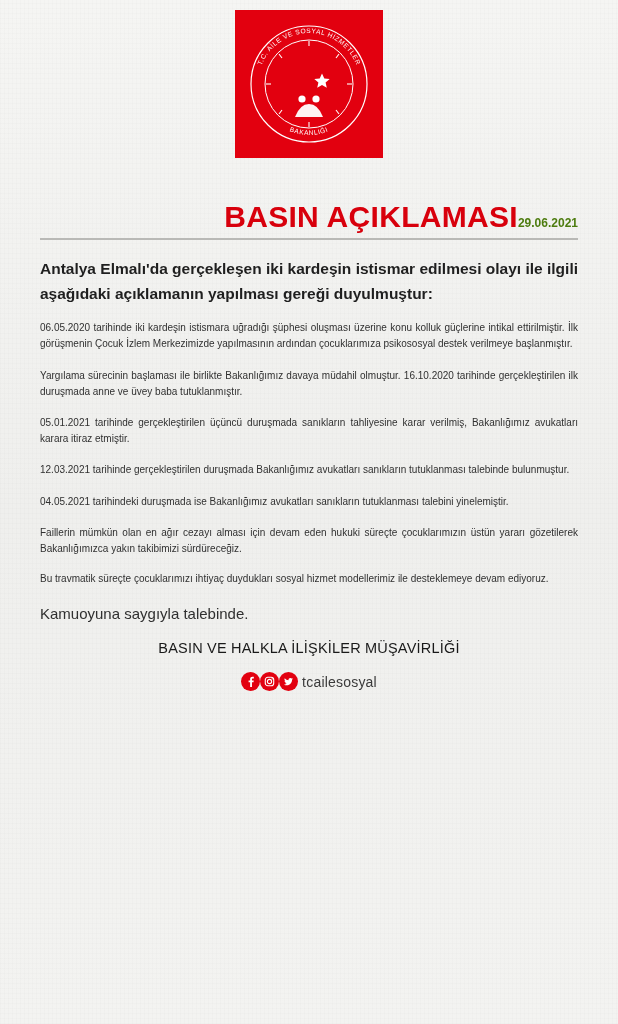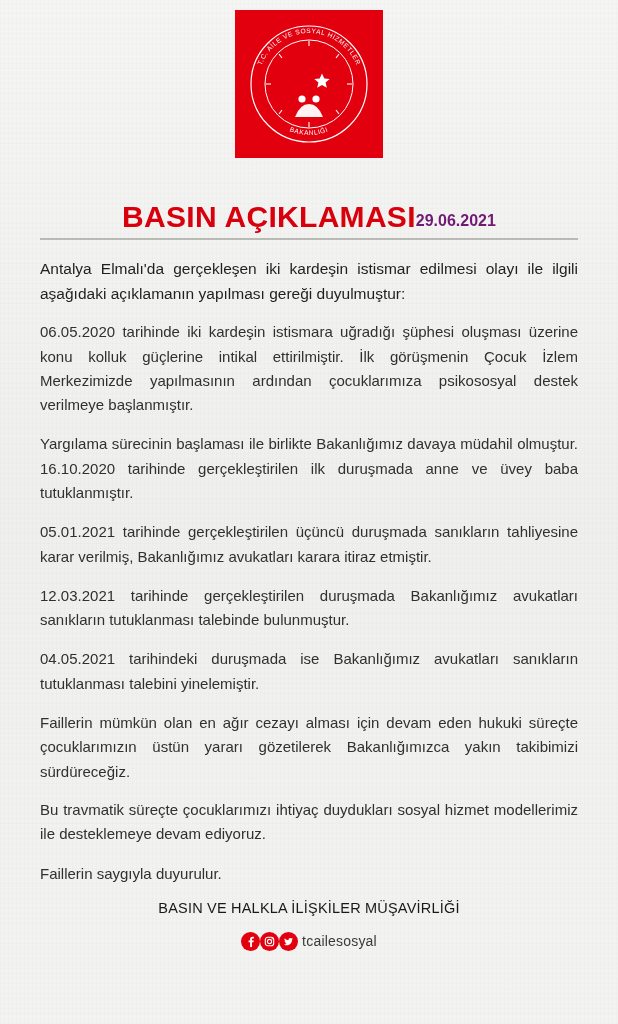--- a/index.html
+++ b/index.html
@@ -47,54 +47,54 @@
     align-items: center;
     justify-content: center;
     position: relative;
   }
   .emblem svg { display: block; }
 
   
   .title-row {
     display: flex;
     align-items: flex-end;
-    justify-content: center;
+    justify-content: flex-end;
     margin-top: 44px;
     padding-bottom: 6px;
   }
   .doc-title {
     color: #d8000c;
     font-size: 30px;
     font-weight: bold;
     letter-spacing: 0.3px;
     line-height: 1;
   }
   .doc-date {
-    color: #701a75;
-    font-size: 16px;
+    color: #4d7c0f;
+    font-size: 12px;
     font-weight: bold;
     padding-bottom: 2px;
   }
   .rule {
     height: 2px;
     background: #b9b9b6;
     margin-bottom: 16px;
   }
 
   
   .lead {
     font-size: 15.5px;
-    font-weight: normal;
+    font-weight: bold;
     line-height: 1.62;
     text-align: justify;
     color: #1f1f1f;
     margin-bottom: 14px;
   }
   p.para {
-    font-size: 15px;
+    font-size: 10px;
     line-height: 1.62;
     text-align: justify;
     color: #303030;
     margin: 0 0 15px 0;
   }
   p.para.last { margin-bottom: 14px; }
   .closing {
     font-size: 15px;
     line-height: 1.6;
     color: #303030;
@@ -203,21 +203,21 @@
   <div class="lead">Antalya Elmalı'da gerçekleşen iki kardeşin istismar edilmesi olayı ile ilgili aşağıdaki açıklamanın yapılması gereği duyulmuştur:</div>
 
   <p class="para">06.05.2020 tarihinde iki kardeşin istismara uğradığı şüphesi oluşması üzerine konu kolluk güçlerine intikal ettirilmiştir. İlk görüşmenin Çocuk İzlem Merkezimizde yapılmasının ardından çocuklarımıza psikososyal destek verilmeye başlanmıştır.</p>
   <p class="para">Yargılama sürecinin başlaması ile birlikte Bakanlığımız davaya müdahil olmuştur. 16.10.2020 tarihinde gerçekleştirilen ilk duruşmada anne ve üvey baba tutuklanmıştır.</p>
   <p class="para">05.01.2021 tarihinde gerçekleştirilen üçüncü duruşmada sanıkların tahliyesine karar verilmiş, Bakanlığımız avukatları karara itiraz etmiştir.</p>
   <p class="para">12.03.2021 tarihinde gerçekleştirilen duruşmada Bakanlığımız avukatları sanıkların tutuklanması talebinde bulunmuştur.</p>
   <p class="para">04.05.2021 tarihindeki duruşmada ise Bakanlığımız avukatları sanıkların tutuklanması talebini yinelemiştir.</p>
   <p class="para last">Faillerin mümkün olan en ağır cezayı alması için devam eden hukuki süreçte çocuklarımızın üstün yararı gözetilerek Bakanlığımızca yakın takibimizi sürdüreceğiz.</p>
   <p class="para">Bu travmatik süreçte çocuklarımızı ihtiyaç duydukları sosyal hizmet modellerimiz ile desteklemeye devam ediyoruz.</p>
 
-  <p class="closing">Faillerin saygıyla duyurulur.</p>
+  <p class="closing">Kamuoyuna saygıyla talebinde.</p>
 
   <div class="signature">
     <div class="sig-line2">BASIN VE HALKLA İLİŞKİLER MÜŞAVİRLİĞİ</div>
   </div>
 
   <div class="social">
     <span class="social-icon">
       <svg width="11" height="11" viewBox="0 0 12 12" aria-hidden="true">
         <path fill="#ffffff" d="M7.6 12V6.9h1.7l.26-2H7.6V3.6c0-.57.16-.96 1-.96h1.05V.85C9.47.83 8.85.79 8.13.79 6.62.79 5.6 1.7 5.6 3.4v1.5H3.9v2h1.7V12z"></path>
       </svg>

